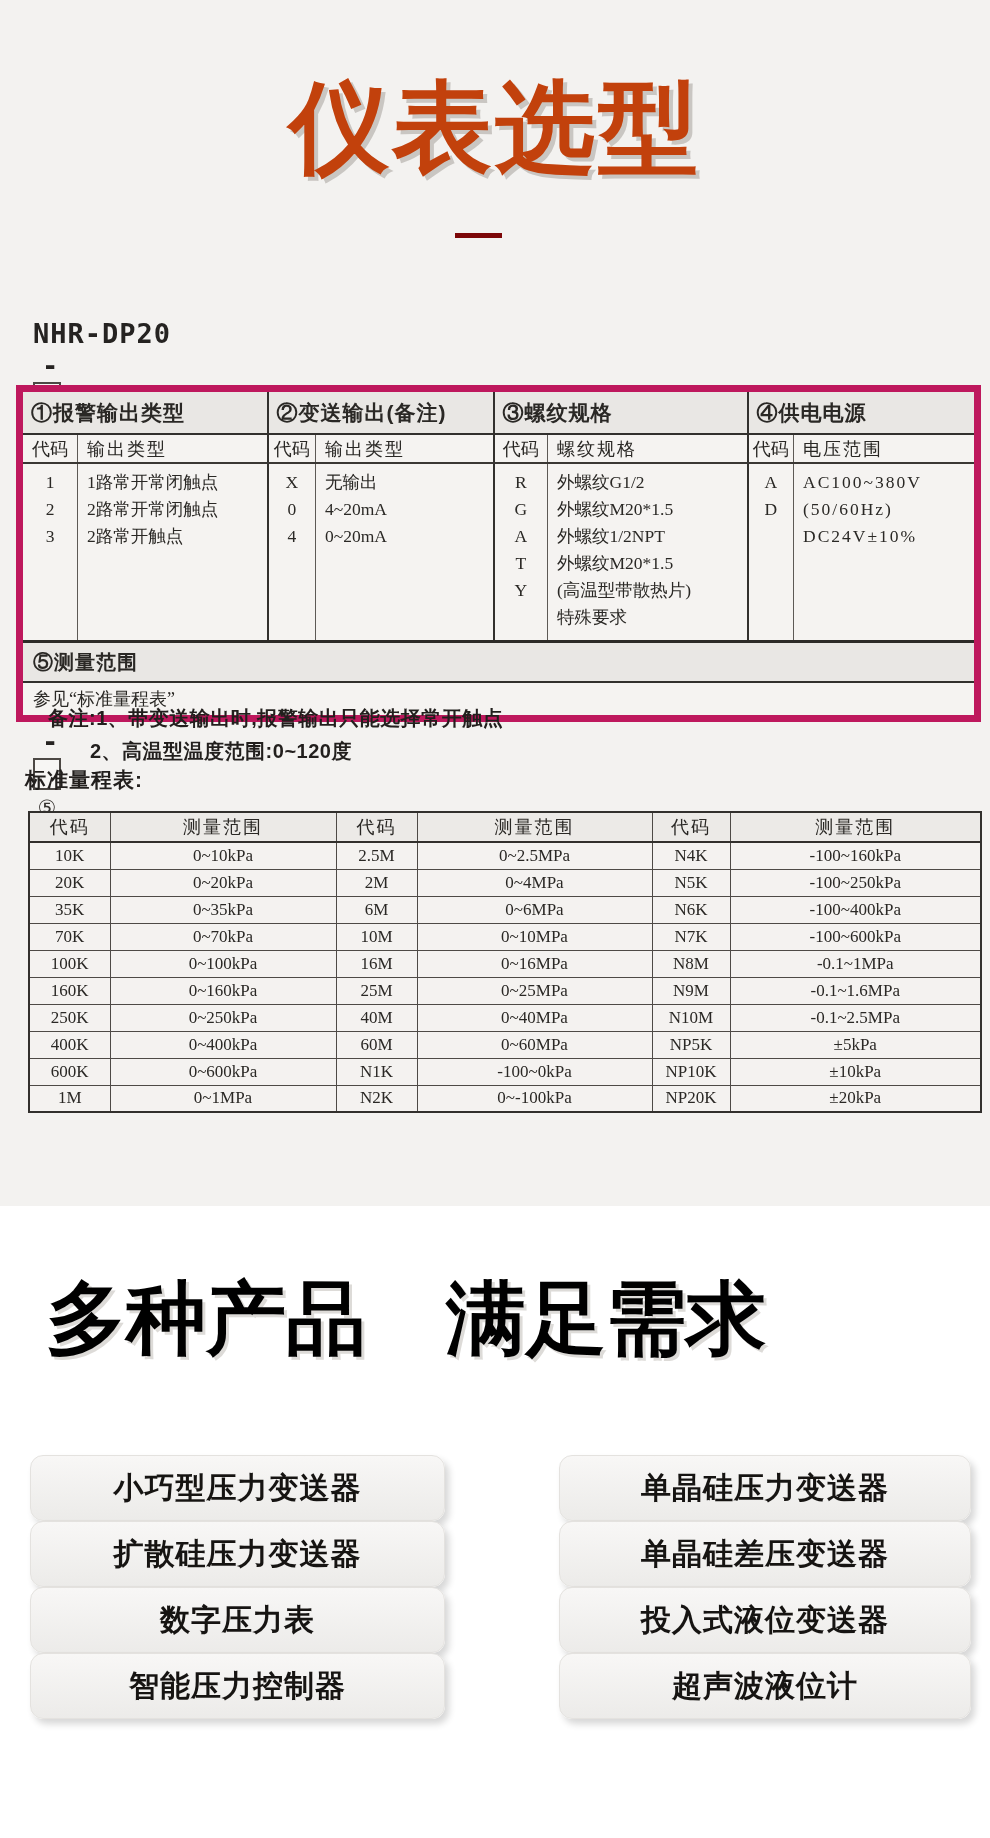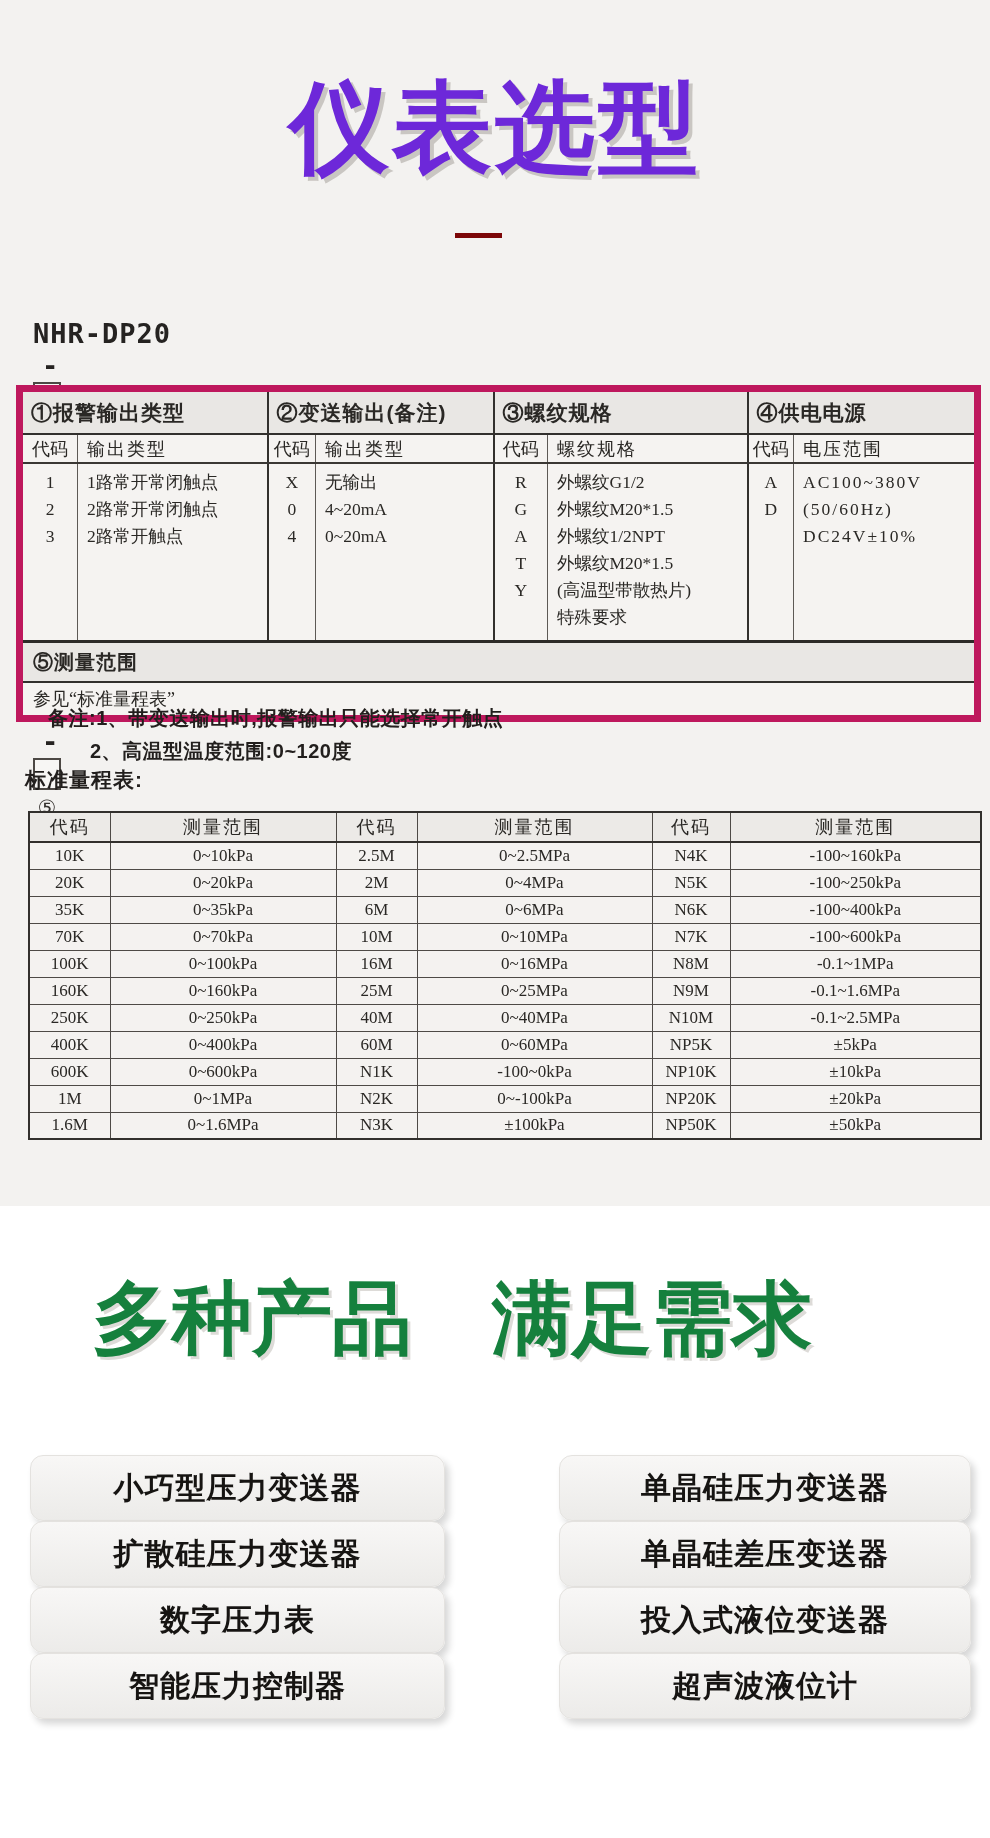--- a/index.html
+++ b/index.html
@@ -23,21 +23,21 @@
     position: absolute; top:1206px; left:0;
     width: 990px; height: 632px;
     background: #ffffff;
   }
 
   
   .main-title {
     position: absolute; top: 62px; left: 0; width: 990px;
     text-align: center;
     font-size: 100px; font-weight: 900; letter-spacing: 3px;
-    color: #6d28d9;
+    color: #c2410c;
     text-shadow: 4px 4px 0 #c9c6c2;
     white-space: nowrap;
   }
   .red-dash {
     position: absolute; top: 233px; left: 455px;
     width: 47px; height: 5px;
     background: #7c0708;
   }
 
   
@@ -146,22 +146,22 @@
   }
   table.range-table td {
     height: 27px;
     border: 1px solid #4e4a46;
     white-space: nowrap;
   }
 
   
   .products-headline {
     position: absolute; top: 1266px; left: 0; width: 812px;
-    display: flex; justify-content: flex-end; gap: 80px;
-    font-size: 80px; font-weight: 900; color: #15803d;
+    display: flex; justify-content: center; gap: 80px;
+    font-size: 80px; font-weight: 900; color: #000000;
     text-shadow: 3px 3px 0 #dddbd8;
     white-space: nowrap;
   }
   .btn-grid {
     position: absolute; top: 1455px; left: 30px; width: 941px;
     display: grid;
     grid-template-columns: 415px 412px;
     justify-content: space-between;
   }
   .product-btn {
@@ -399,28 +399,20 @@
           <td>±10kPa</td>
         </tr>
         <tr>
           <td>1M</td>
           <td>0~1MPa</td>
           <td>N2K</td>
           <td>0~-100kPa</td>
           <td>NP20K</td>
           <td>±20kPa</td>
         </tr>
-        <tr>
-          <td>1.6M</td>
-          <td>0~1.6MPa</td>
-          <td>N3K</td>
-          <td>±100kPa</td>
-          <td>NP50K</td>
-          <td>±50kPa</td>
-        </tr>
       </tbody>
   </table>
 
   <div class="products-headline">
     <span>多种产品</span>
     <span>满足需求</span>
   </div>
 
   <div class="btn-grid" id="btn-grid">
       <div class="product-btn">小巧型压力变送器</div>

